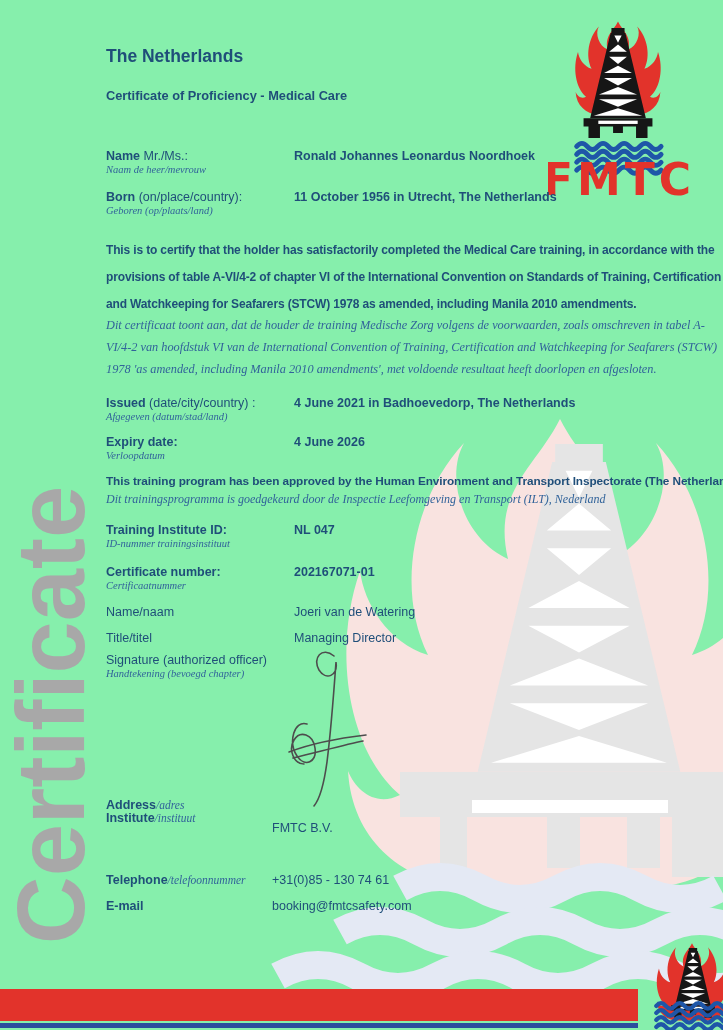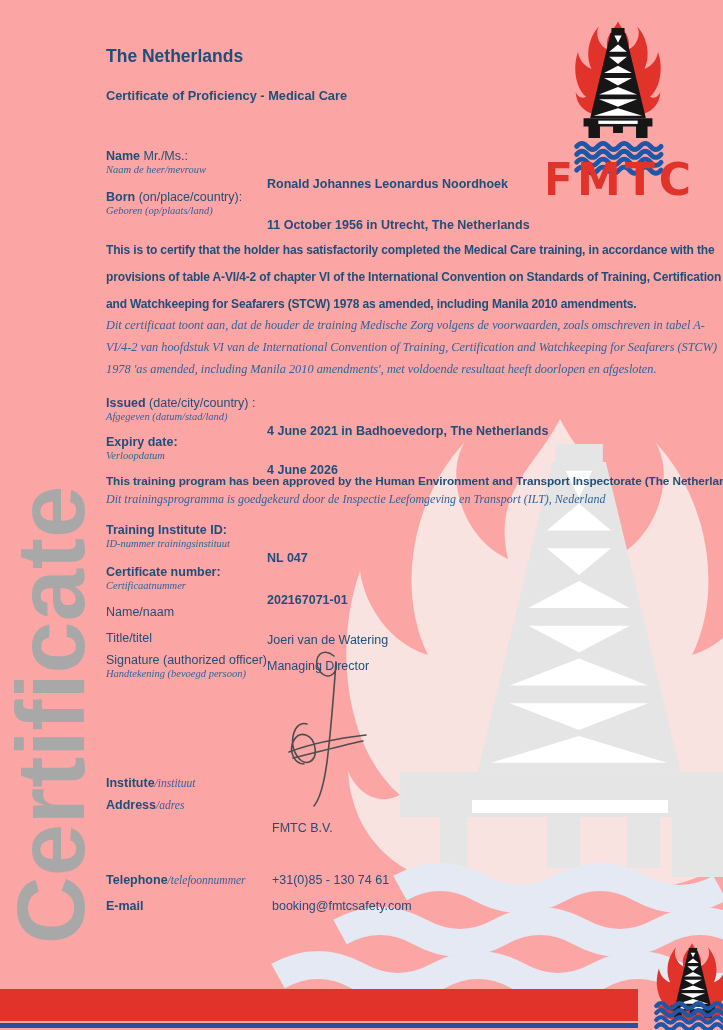--- a/index.html
+++ b/index.html
@@ -1,21 +1,21 @@
 <!DOCTYPE html>
 <html><head>
 <meta charset="utf-8">
 <style>
   html,body{margin:0;padding:0;background:#fff;}
-  .page{position:relative;width:723px;height:1030px;background:#fca5a5;overflow:hidden;
+  .page{position:relative;width:723px;height:1030px;background:#86efac;overflow:hidden;
         font-family:"Liberation Sans","DejaVu Sans",sans-serif;color:#1f4e79;}
   .abs{position:absolute;}
   .b{font-weight:700;}
   .lbl{left:106px;font-size:12.5px;}
-  .val{left:267px;font-size:12.5px;margin-top:28px;}
+  .val{left:294px;font-size:12.5px;}
   .val2{left:272px;font-size:12.5px;}
   .sub{font-family:"Liberation Serif","DejaVu Serif",serif;font-style:italic;
        font-size:10.5px;color:#31639a;margin-top:1px;}
   .lbl-i{font-family:"Liberation Serif","DejaVu Serif",serif;font-style:italic;
          font-size:11.5px;color:#31639a;font-weight:400;}
   .country{left:106px;top:46px;font-size:17.5px;font-weight:700;}
   .title-en{left:106px;top:88px;font-size:12.8px;font-weight:700;text-align:right;}
   .title-nl{left:106px;top:105px;font-size:12.8px;color:#2e6095;}
   .par-en{left:106px;top:237px;width:627px;font-weight:700;font-size:12px;
           line-height:27px;letter-spacing:-0.15px;}
@@ -132,33 +132,33 @@
   <div class="abs val b" style="top:565px">202167071-01</div>
 
   <div class="abs lbl" style="top:605px">Name/naam</div>
   <div class="abs val" style="top:605px">Joeri van de Watering</div>
 
   <div class="abs lbl" style="top:631px">Title/titel</div>
   <div class="abs val" style="top:631px">Managing Director</div>
 
   <div class="abs lbl" style="top:653px">
     <span>Signature (authorized officer)</span>
-    <div class="sub">Handtekening (bevoegd persoon)</div>
+    <div class="sub">Handtekening (bevoegd chapter)</div>
   </div>
 
   <svg class="abs" style="left:278px;top:638px" width="100" height="180" viewBox="0 0 100 180">
     <g fill="none" stroke="#4d4d4d" stroke-width="1.6" stroke-linecap="round">
       <path d="M56 18 C44 8 34 20 41 32 C48 43 60 38 58 24 C56 52 53 92 49 124 C46 146 41 162 36 168"></path>
       <path d="M29 86 C16 82 10 104 19 118 C27 130 39 124 37 110 C35 96 22 92 16 102 C10 112 16 126 26 126"></path>
       <path d="M11 114 C32 106 62 100 88 97"></path>
       <path d="M15 120 C40 114 70 106 85 103"></path>
     </g>
   </svg>
 
-  <div class="abs lbl" style="top:776px">
+  <div class="abs lbl" style="top:811px">
     <span class="b">Institute</span><span class="lbl-i">/instituut</span>
   </div>
   <div class="abs val2" style="top:821px">FMTC B.V.</div>
 
   <div class="abs lbl" style="top:798px">
     <span class="b">Address</span><span class="lbl-i">/adres</span>
   </div>
 
   <div class="abs lbl" style="top:873px">
     <span class="b">Telephone</span><span class="lbl-i">/telefoonnummer</span>

